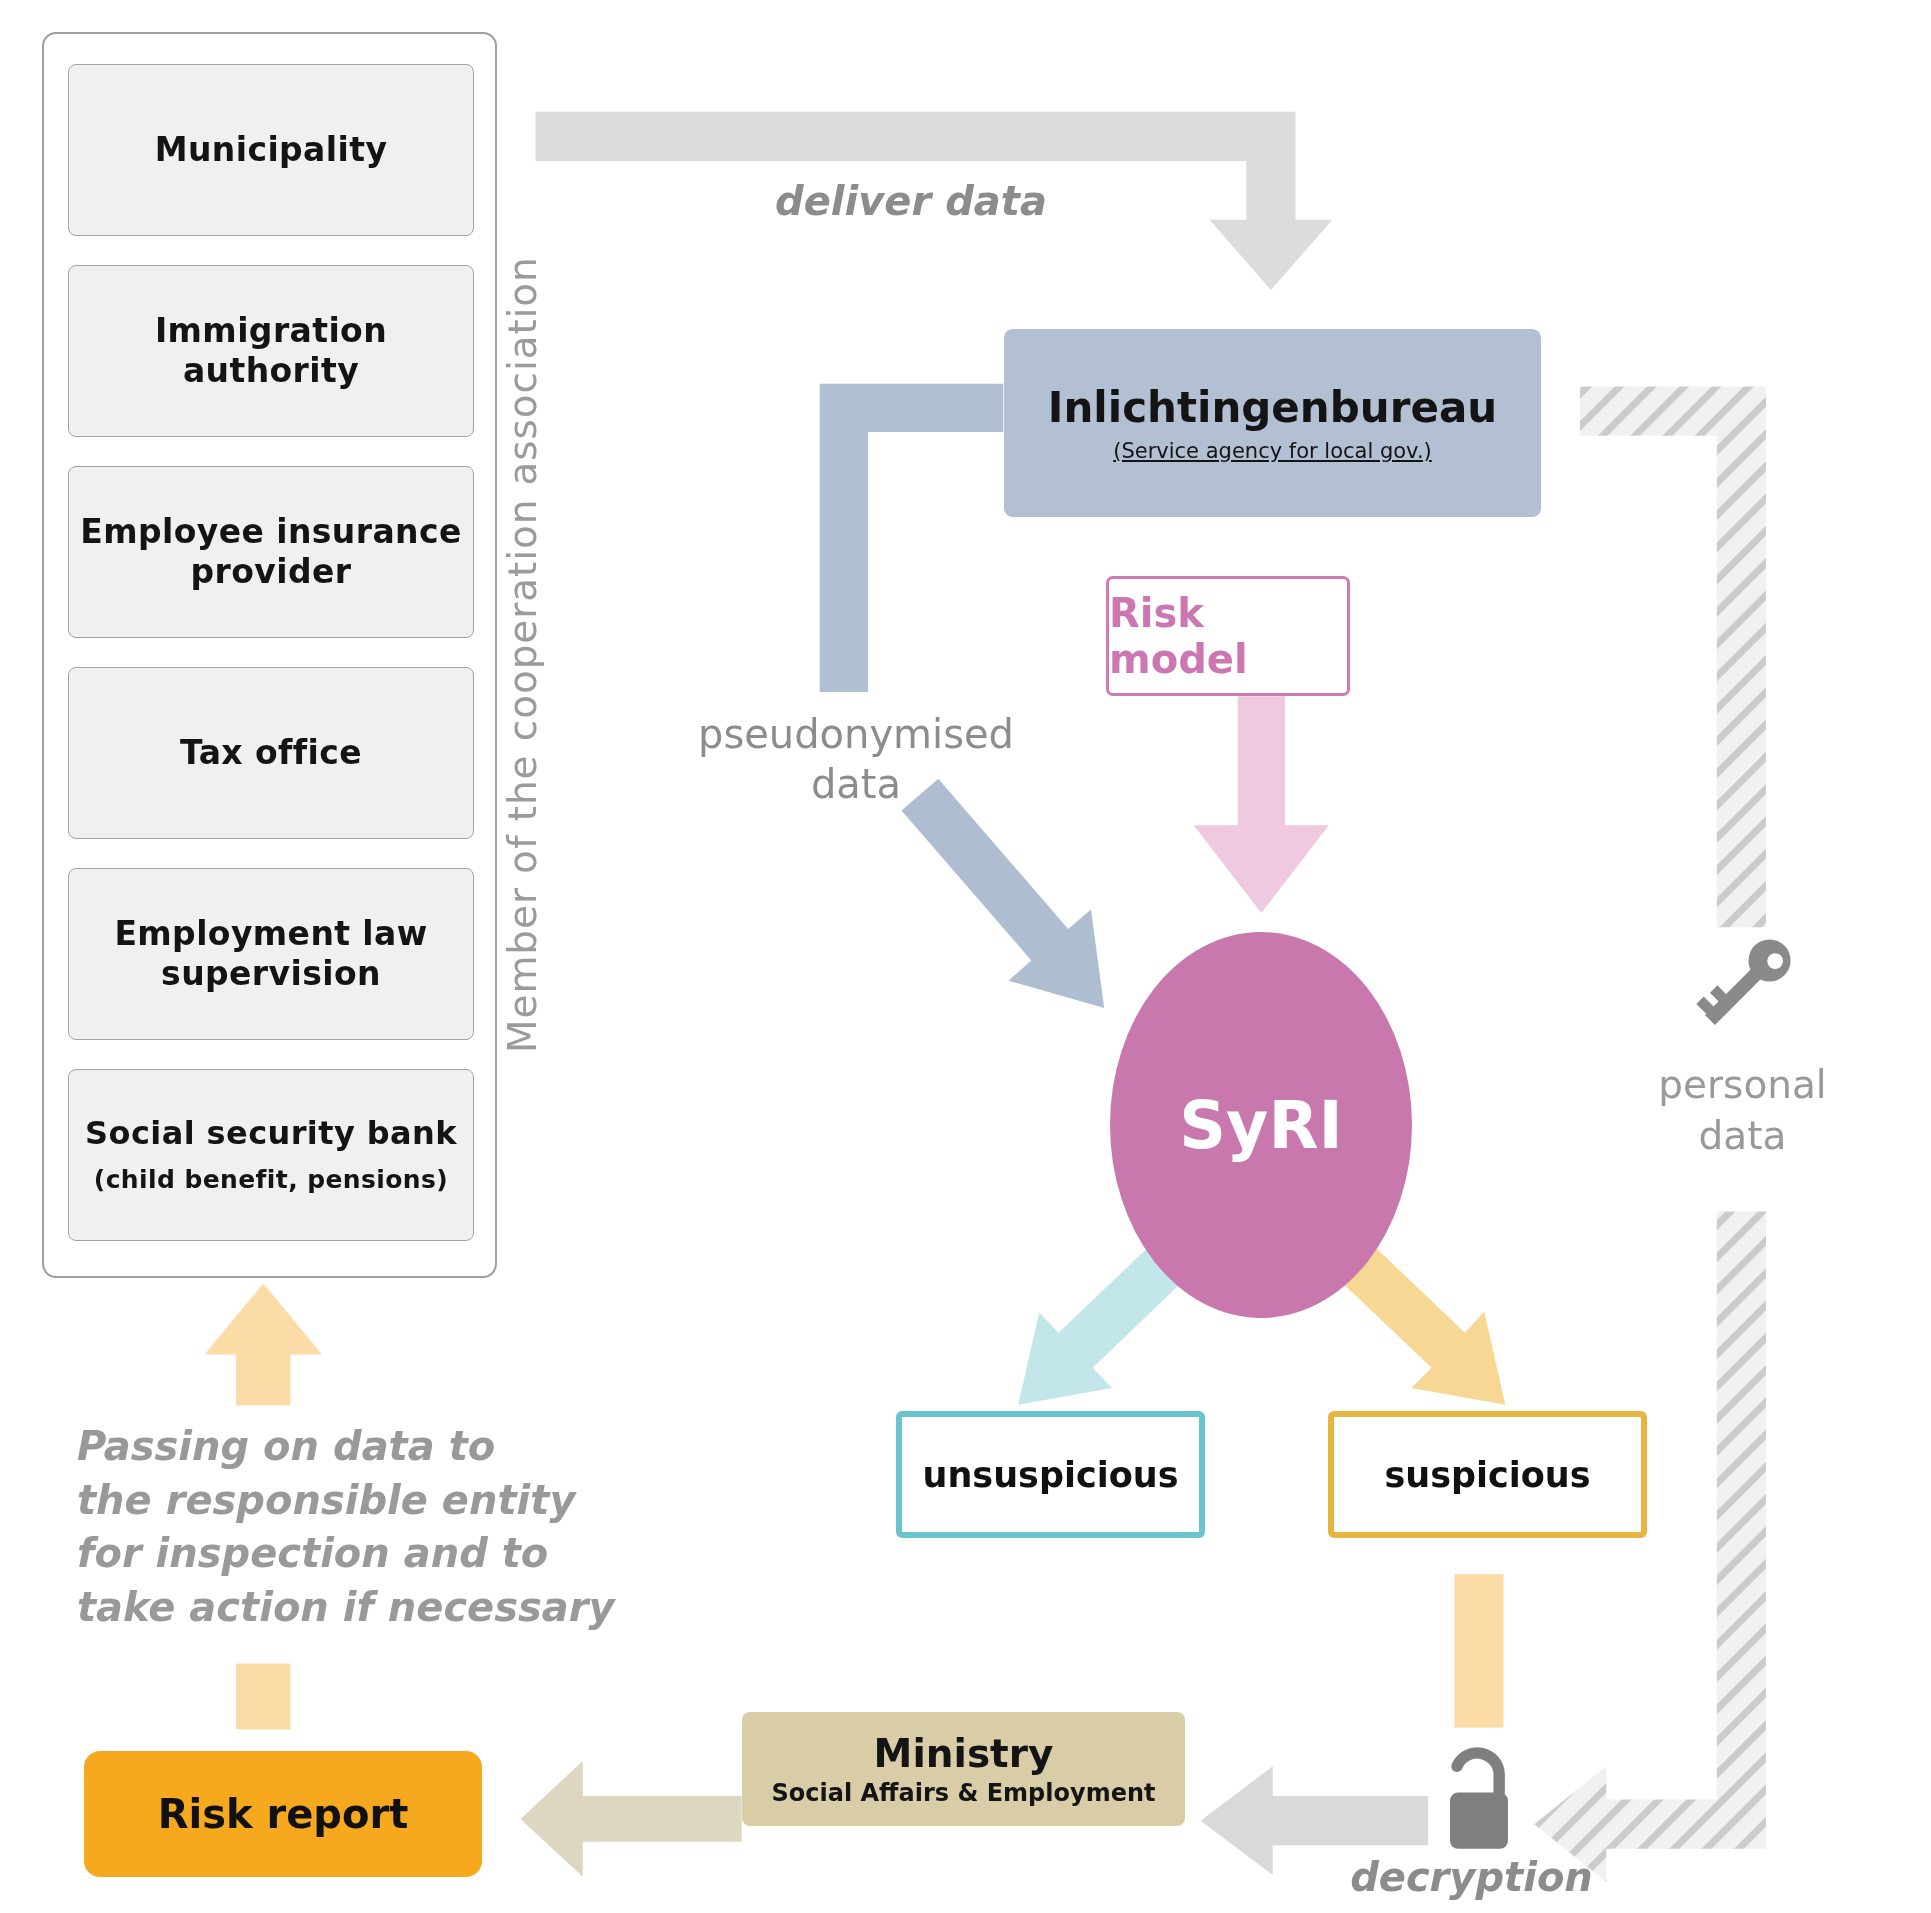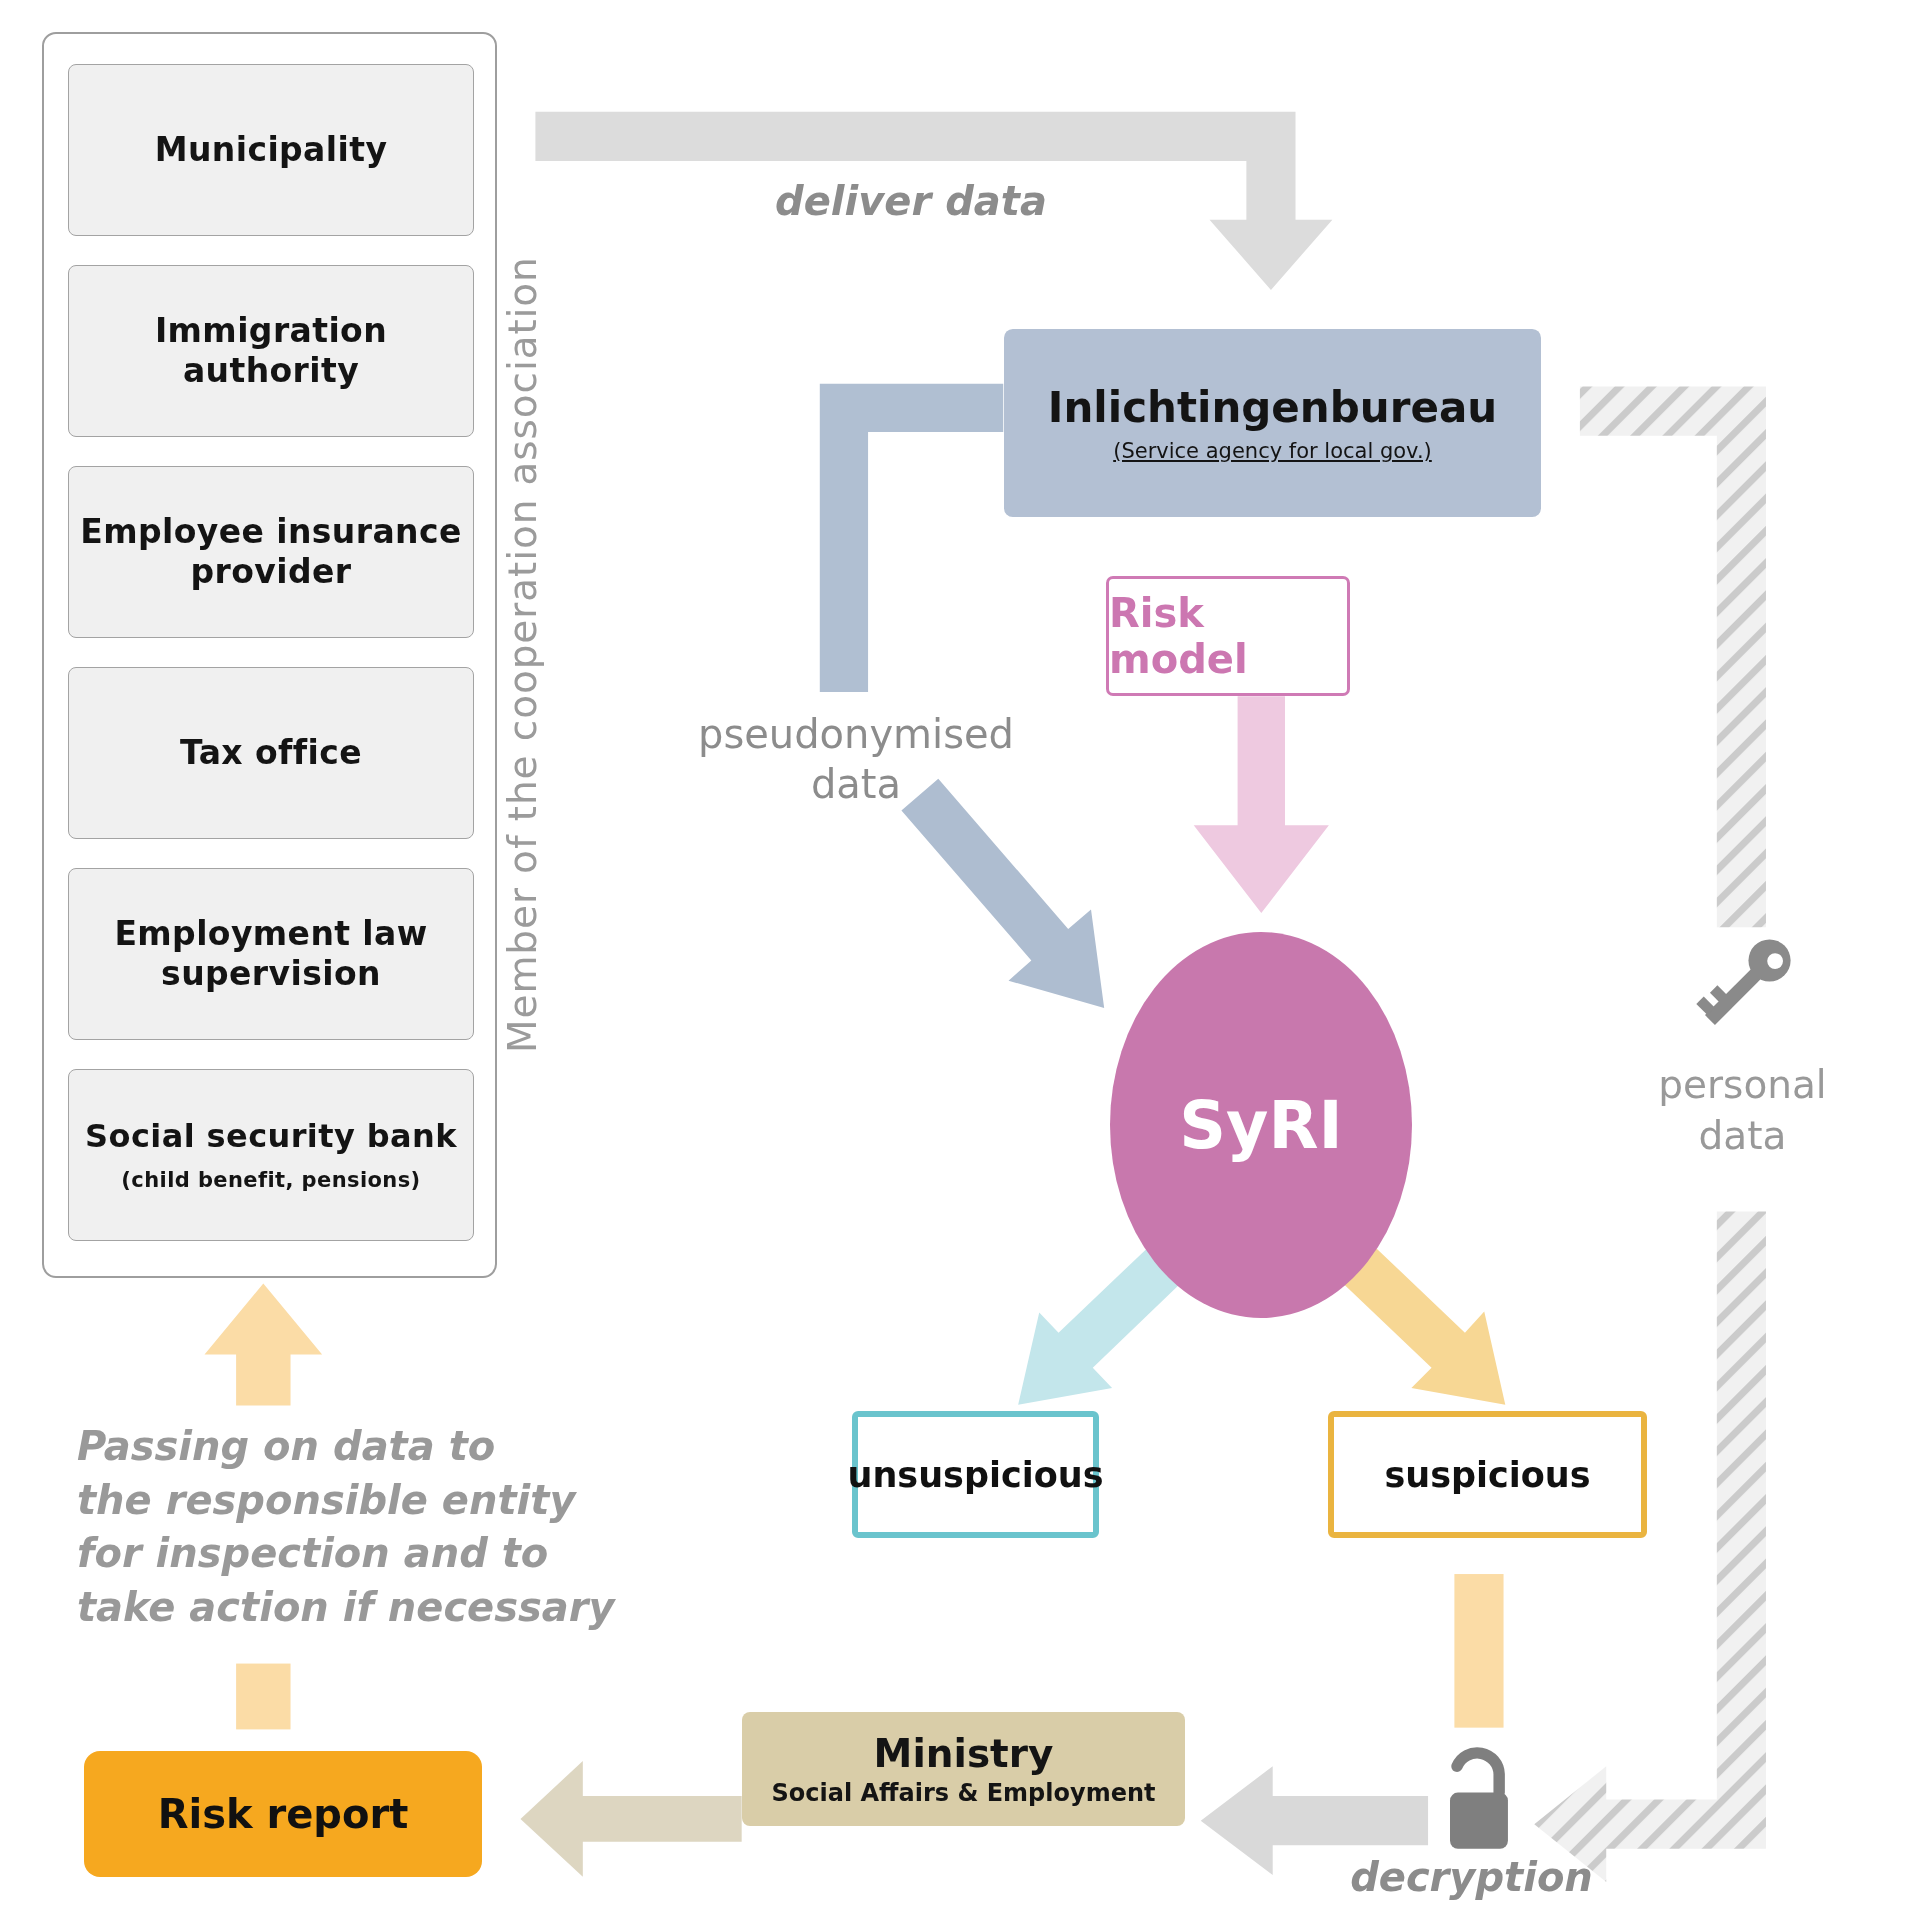--- a/index.html
+++ b/index.html
@@ -10,40 +10,40 @@
   .abs{position:absolute;box-sizing:border-box;}
   svg.layer{position:absolute;left:0;top:0;pointer-events:none;}
 
   
   .left-panel{left:42px;top:32px;width:455px;height:1246px;border:2.6px solid #9e9e9e;border-radius:14px;background:#fff;}
   .member-box{
     left:68px;width:406px;height:172px;background:#f0f0f0;border:1.8px solid #a3a3a3;border-radius:8px;
     display:flex;flex-direction:column;align-items:center;justify-content:center;text-align:center;
     font-size:33px;font-weight:600;letter-spacing:0.4px;line-height:1.22;padding:5.3px 8.8px;
   }
-  .member-box .sub{font-size:21px;font-weight:600;margin-top:12px;}
+  .member-box .sub{font-size:25px;font-weight:600;margin-top:12px;}
   .member-title-sm{font-size:32px;font-weight:600;}
   .side-label{
     left:492px;top:32px;width:60px;height:1246px;display:flex;align-items:center;justify-content:center;
     writing-mode:vertical-rl;transform:rotate(180deg);
     font-size:39px;color:#9b9b9b;letter-spacing:0.9px;white-space:nowrap;
   }
 
   
   .bureau{left:1004px;top:329px;width:537px;height:188px;background:#b3c0d3;border-radius:8.8px;
     display:flex;flex-direction:column;align-items:center;justify-content:center;gap:7px;}
   .bureau .t{font-size:42px;font-weight:600;}
   .bureau .s{font-size:21px;text-decoration:underline;}
   .risk-model{left:1106px;top:576px;width:244px;height:120px;background:#fff;border:3.5px solid #cf7ab5;border-radius:7px;
     display:flex;align-items:center;justify-content:center;font-size:40px;font-weight:600;color:#cc77b1;}
   .syri{left:1110px;top:932px;width:302px;height:386px;border-radius:50%;background:#c878ad;
     display:flex;align-items:center;justify-content:center;color:#fff;font-size:65px;font-weight:600;}
   .result-box{top:1411px;height:127px;background:#fff;border-radius:6.1px;display:flex;align-items:center;justify-content:center;
     font-size:35px;font-weight:600;color:#111;}
-  .unsuspicious{left:852px;width:247px;border:6.1px solid #6ac4cd;}
+  .unsuspicious{left:896px;width:309px;border:6.1px solid #6ac4cd;}
   .suspicious{left:1328px;width:319px;border:6.1px solid #eab440;}
   .ministry{left:742px;top:1712px;width:443px;height:114px;background:#d9cda8;border-radius:8px;
     display:flex;flex-direction:column;align-items:center;justify-content:center;gap:3.5px;}
   .ministry .t{font-size:39px;font-weight:600;}
   .ministry .s{font-size:24px;font-weight:600;}
   .risk-report{left:84px;top:1751px;width:398px;height:126px;background:#f6a81f;border-radius:16px;
     display:flex;align-items:center;justify-content:center;font-size:40px;font-weight:600;color:#111;}
 
   
   .gray-italic{font-style:italic;font-weight:600;color:#8c8c8c;}

